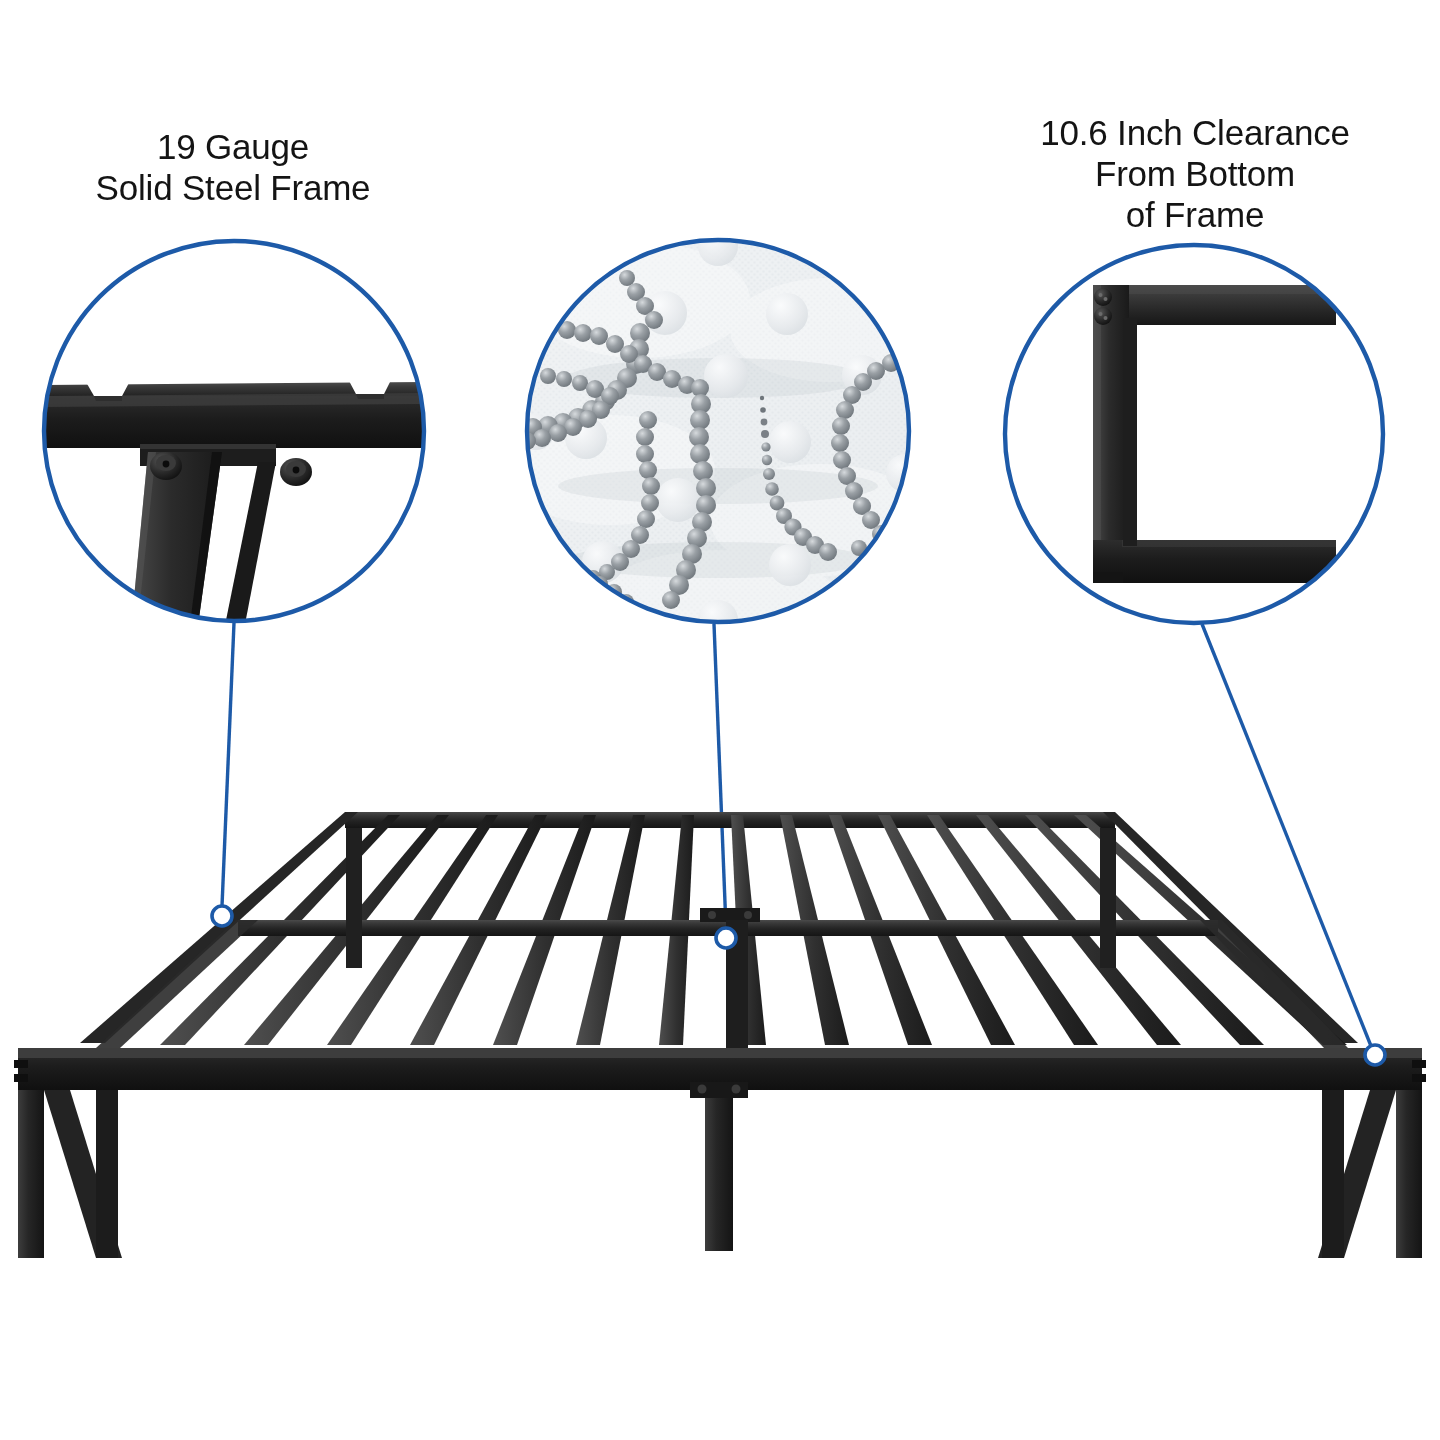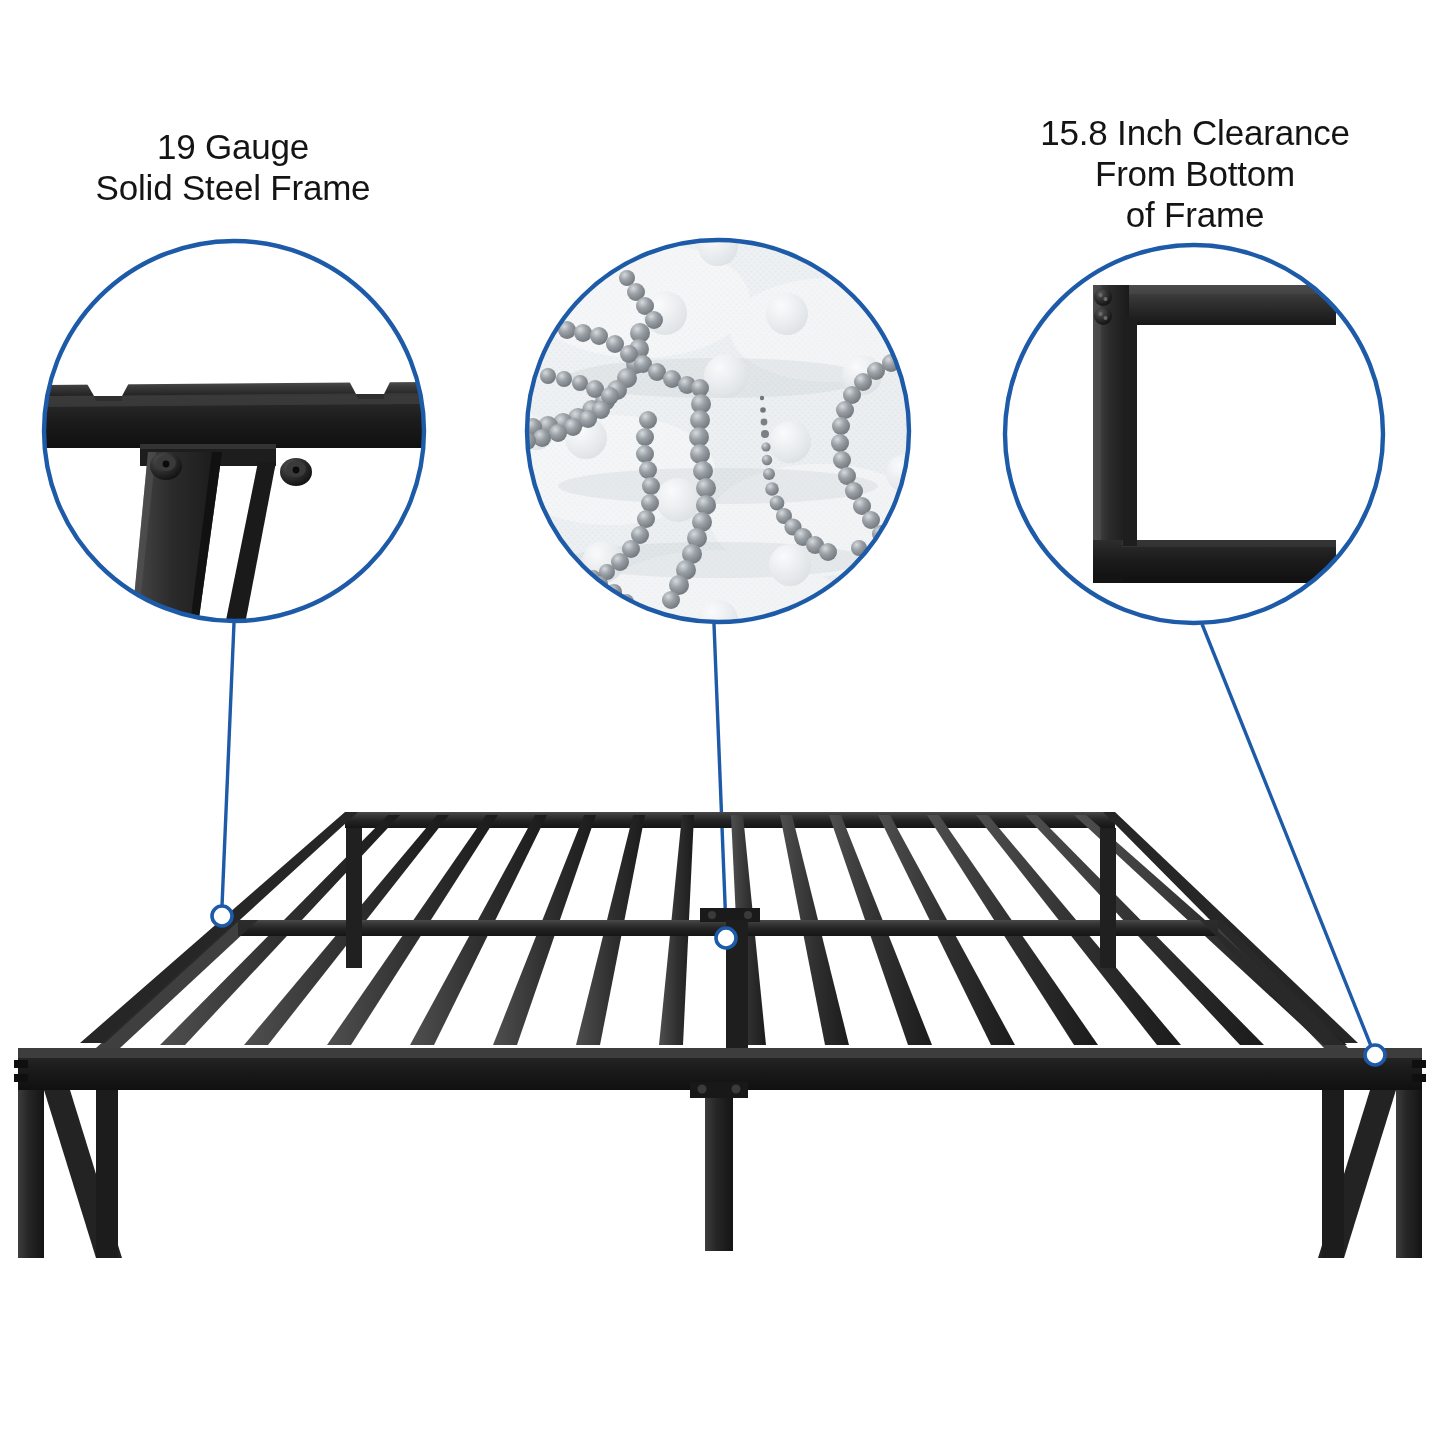--- a/index.html
+++ b/index.html
@@ -47,21 +47,21 @@
 </style>
 </head>
 <body>
 
 <div id="infographic">
 
   <div class="caption" id="caption-1">19 Gauge
 Solid Steel Frame</div>
 
 
-  <div class="caption" id="caption-3">15.8 Inch Clearance
+  <div class="caption" id="caption-3">10.6 Inch Clearance
 From Bottom
 of Frame</div>
 
   <svg id="stage" viewBox="0 0 1440 1440" xmlns="http://www.w3.org/2000/svg">
     <defs>
 
       <clipPath id="clip-c1">
           <circle cx="234" cy="431" r="190"></circle>
         </clipPath>
       <clipPath id="clip-c2">

